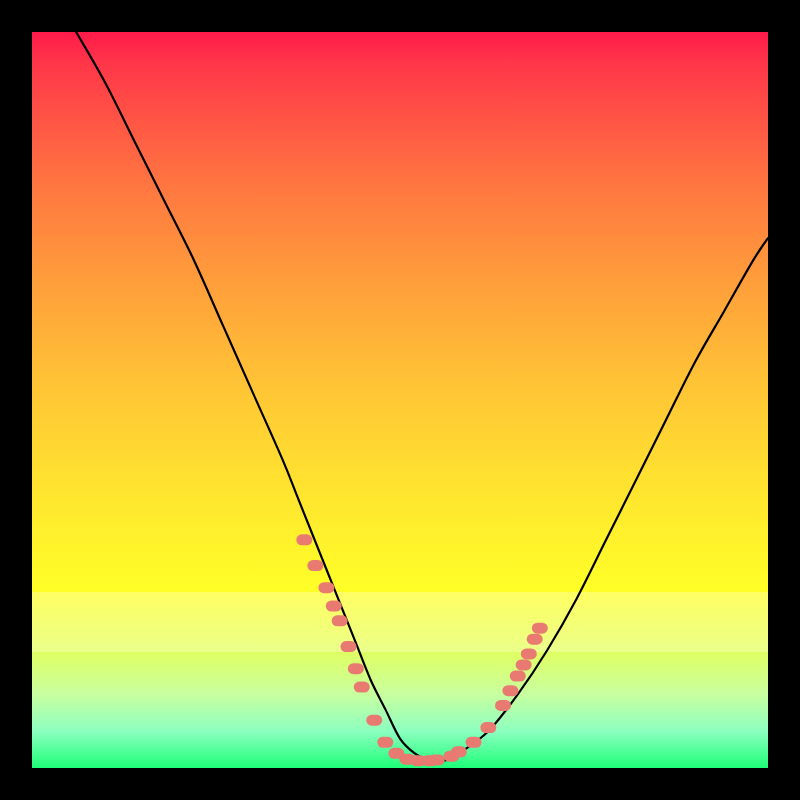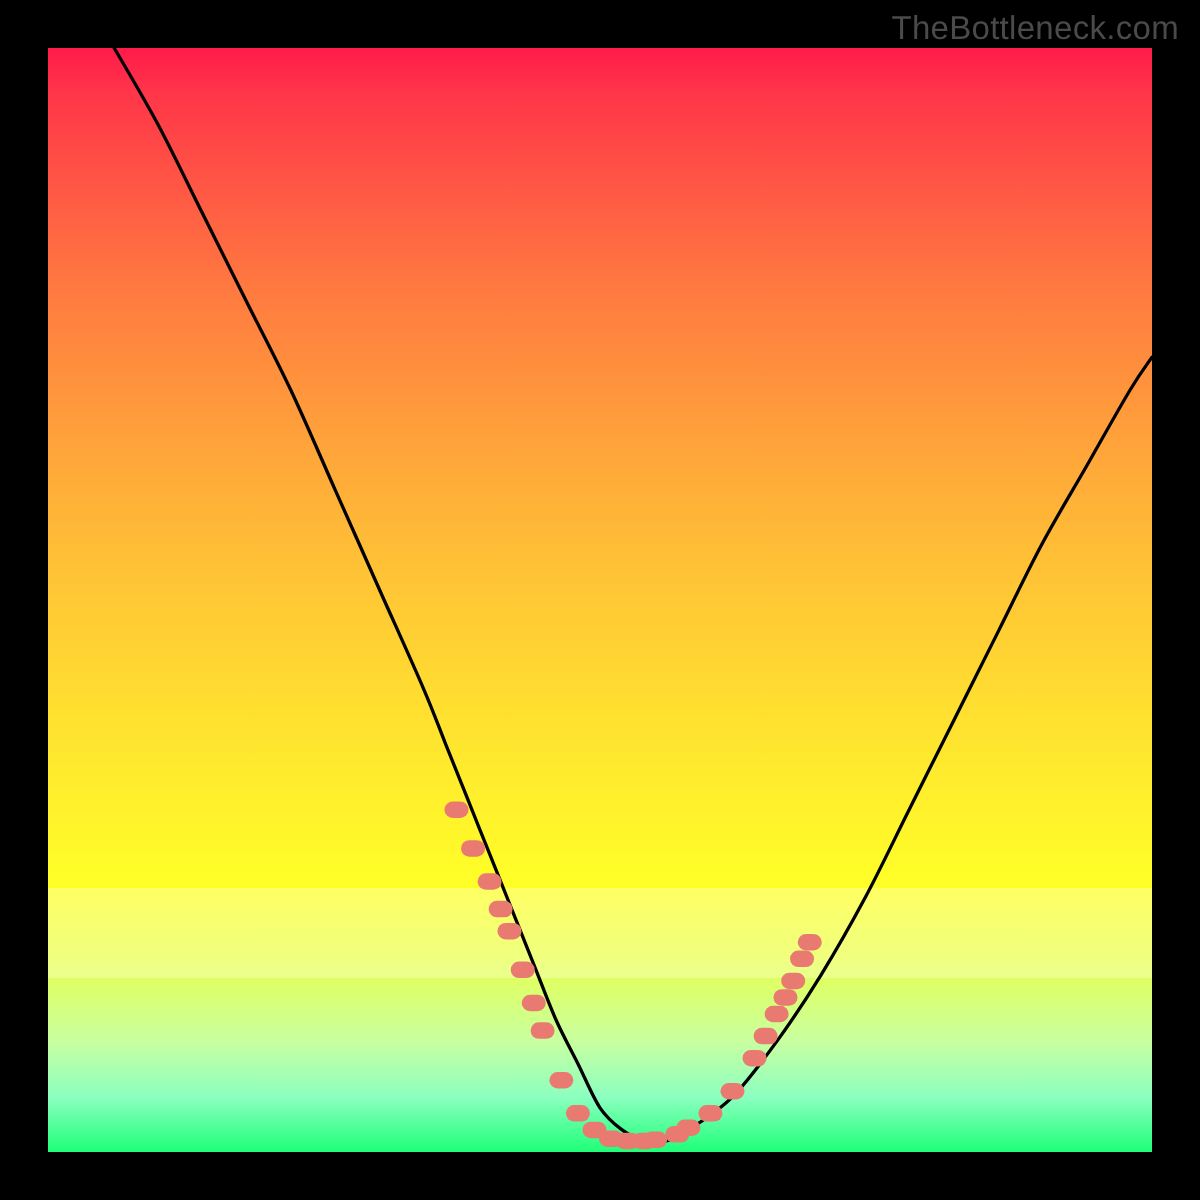--- a/index.html
+++ b/index.html
@@ -100,14 +100,13 @@
           <rect x="463.04" y="667.94" width="16" height="11" rx="5.5" ry="5.5" fill="#e97a72"></rect>
           <rect x="470.40" y="653.22" width="16" height="11" rx="5.5" ry="5.5" fill="#e97a72"></rect>
           <rect x="477.76" y="638.50" width="16" height="11" rx="5.5" ry="5.5" fill="#e97a72"></rect>
           <rect x="483.65" y="627.46" width="16" height="11" rx="5.5" ry="5.5" fill="#e97a72"></rect>
           <rect x="488.80" y="616.42" width="16" height="11" rx="5.5" ry="5.5" fill="#e97a72"></rect>
           <rect x="494.69" y="601.70" width="16" height="11" rx="5.5" ry="5.5" fill="#e97a72"></rect>
           <rect x="499.84" y="590.66" width="16" height="11" rx="5.5" ry="5.5" fill="#e97a72"></rect>
         </g>
     </svg>
   </div>
-  <div class="watermark">TheBottleneck.com</div>
 </div>
 
 </body></html>

